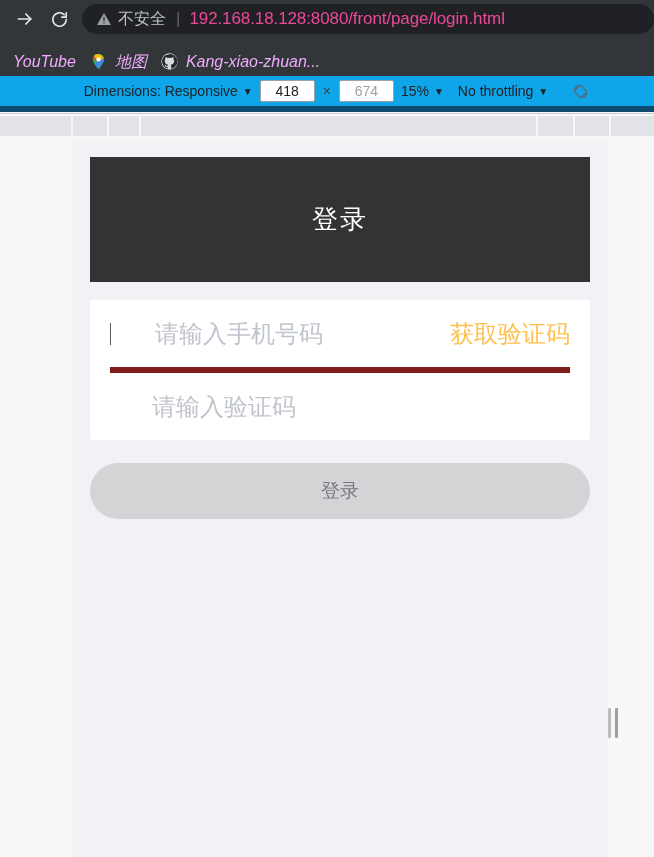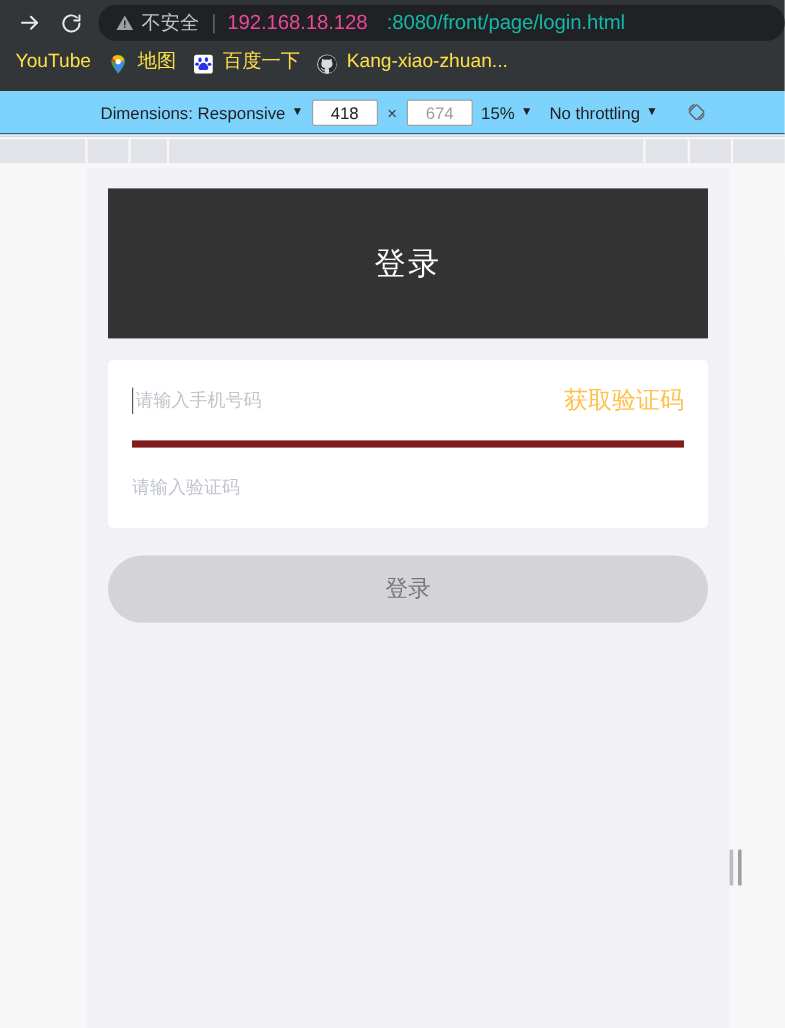--- a/index.html
+++ b/index.html
@@ -67,59 +67,60 @@
     flex: 0 0 auto;
   }
   .url {
     font-size: 17px;
     white-space: nowrap;
     overflow: hidden;
     flex: 1 1 auto;
     letter-spacing: -0.1px;
   }
   .url .host { color: #ec4899; }
-  .url .path { color: #14b8a6; padding-left: 16px; }
+  .url .path { color: #ec4899; }
 
   
   .bookmarks {
     height: 38px;
     display: flex;
     align-items: center;
     padding: 0 0 0 6px;
     box-sizing: border-box;
     overflow: hidden;
   }
   .bm {
     display: flex;
-    align-items: flex-start;
+    align-items: flex-end;
     height: 26px;
     padding: 0 7px;
     border-radius: 4px;
-    color: #fde047;
+    color: #f0abfc;
     font-size: 16px;
     white-space: nowrap;
     flex: 0 0 auto;
+    font-style: italic;
   }
   .bm .bm-ico {
     width: 18px;
     height: 18px;
     margin-right: 7px;
     flex: 0 0 auto;
     display: flex;
     align-items: center;
     justify-content: center;
   }
   .bm .bm-ico svg { display: block; }
   .bm-label { line-height: 1; }
 
   
   .device-bar {
     height: 36px;
-    background: #7dd3fc;
-    border-bottom: 1px solid #0c4a6e;
+    background: #0ea5e9;
+    border-bottom: 6px solid #0c4a6e;
     display: flex;
     align-items: center;
     justify-content: center;
     box-sizing: border-box;
     font-size: 14px;
     color: #202124;
     padding-left: 16px;
   }
   .dev-item {
     display: flex;
@@ -232,35 +233,36 @@
   }
   .field {
     height: 67px;
     display: flex;
     align-items: center;
     position: relative;
   }
   .field + .field { border-top: 6px solid #7f1d1d; }
   .placeholder {
     color: #c0c4cc;
-    font-size: 15px;
+    font-size: 24px;
     flex: 1 1 auto;
+    margin-left: 42px;
   }
   .caret-bar {
     display: inline-block;
     width: 1px;
     height: 22px;
     background: #555a63;
     margin-right: 2px;
     vertical-align: middle;
     flex: 0 0 auto;
   }
   .get-code {
     color: #ffc04d;
-    font-size: 20px;
+    font-size: 24px;
     flex: 0 0 auto;
     white-space: nowrap;
   }
 
   .login-btn {
     margin-top: 23px;
     height: 56px;
     border-radius: 28px;
     background: #d4d4d6;
     color: #72767e;
@@ -338,33 +340,20 @@
           <path d="M12 23c0 0 8-9.2 8-14A8 8 0 0 0 4 9c0 4.8 8 14 8 14z" fill="#34a853"></path>
           <path d="M5.2 4.4 A8 8 0 0 1 19 7.3 l-6.6 6.3z" fill="#fbbc04"></path>
           <path d="M19.2 7.2 C20.6 11.2 14.2 19.4 12 23 L7.5 14.5 z" fill="#4285f4"></path>
           <path d="M4.1 8 A8 8 0 0 1 5.4 4.3 L12 12 z" fill="#ea4335"></path>
           <circle cx="12" cy="9" r="3" fill="#ffffff"></circle>
         </svg>
       </span>
       <span class="bm-label">地图</span>
     </div>
 
-    <div class="bm">
-      <span class="bm-ico">
-        <svg width="17" height="17" viewBox="0 0 24 24">
-          <rect x="1" y="1" width="22" height="22" rx="3" fill="#ffffff"></rect>
-          <ellipse cx="8" cy="7" rx="2" ry="2.8" fill="#2932e1"></ellipse>
-          <ellipse cx="15.6" cy="6.6" rx="2" ry="2.8" fill="#2932e1"></ellipse>
-          <ellipse cx="4.6" cy="12" rx="2.2" ry="1.9" fill="#2932e1"></ellipse>
-          <ellipse cx="19.2" cy="12.2" rx="2.2" ry="1.9" fill="#2932e1"></ellipse>
-          <path d="M12 10.4c2.6 0 4.4 2.4 5.4 4.3 1 2 .2 4.1-2.2 4.1h-6.4c-2.4 0-3.2-2.1-2.2-4.1 1-1.9 2.8-4.3 5.4-4.3z" fill="#2932e1"></path>
-        </svg>
-      </span>
-      <span class="bm-label">百度一下</span>
-    </div>
 
     <div class="bm">
       <span class="bm-ico">
         <svg width="17" height="17" viewBox="0 0 24 24">
           <circle cx="12" cy="12" r="11.5" fill="#d9dadb"></circle>
           <path d="M12 1.6A10.4 10.4 0 0 0 8.7 21.9c.5.1.7-.2.7-.5v-1.9c-2.9.6-3.5-1.3-3.5-1.3-.5-1.2-1.2-1.5-1.2-1.5-1-.6.1-.6.1-.6 1 .1 1.6 1 1.6 1 .9 1.6 2.4 1.1 3 .9.1-.7.4-1.1.7-1.4-2.3-.3-4.8-1.2-4.8-5.2 0-1.2.4-2.1 1-2.8-.1-.3-.4-1.4.1-2.8 0 0 .9-.3 2.9 1.1a9.9 9.9 0 0 1 5.2 0c2-1.4 2.9-1.1 2.9-1.1.5 1.4.2 2.5.1 2.8.6.7 1 1.6 1 2.8 0 4-2.5 4.9-4.8 5.2.4.3.7 1 .7 2v3c0 .3.2.6.7.5A10.4 10.4 0 0 0 12 1.6z" fill="#24292e"></path>
         </svg>
       </span>
       <span class="bm-label">Kang-xiao-zhuan...</span>
     </div>

